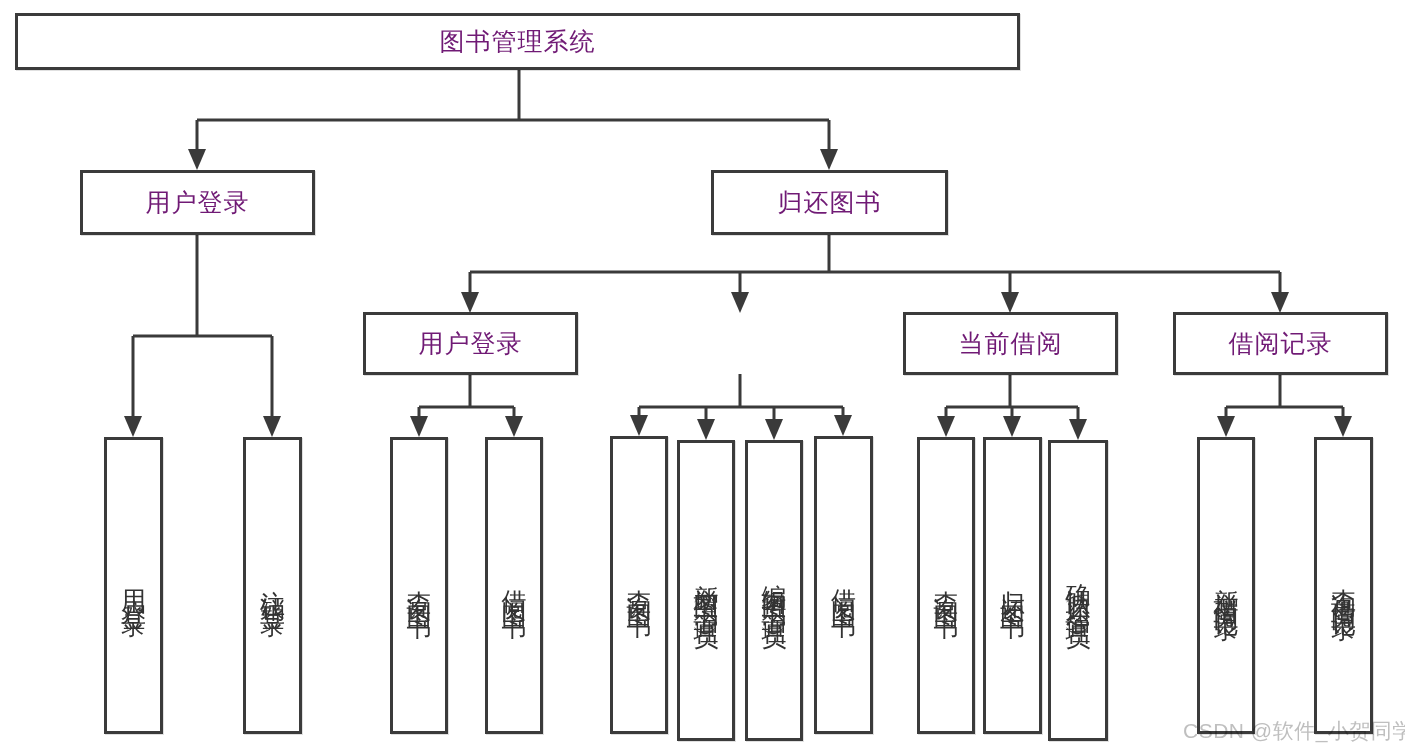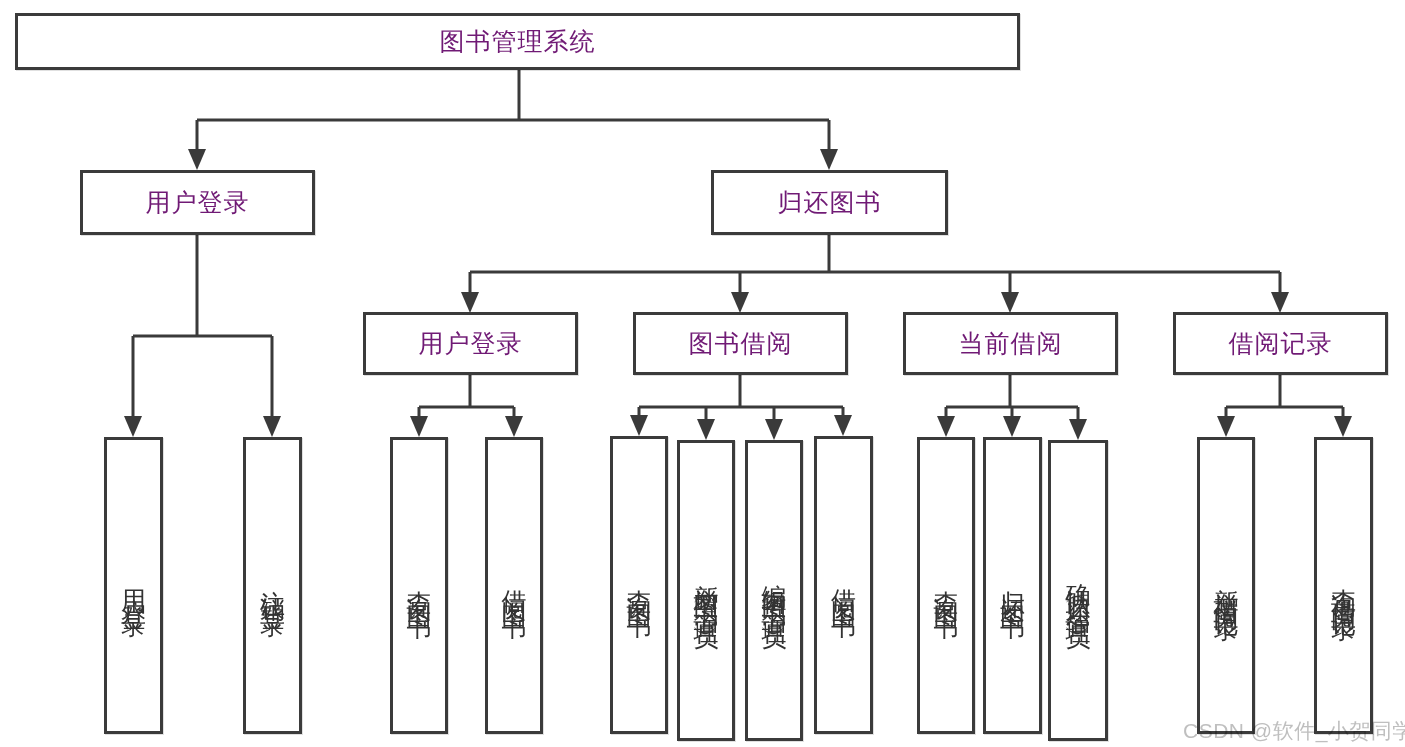--- a/index.html
+++ b/index.html
@@ -105,23 +105,20 @@
   <div class="box" style="left:80px;top:170px;width:235px;height:65px">
     <span class="hlabel">用户登录</span>
   </div>
   <div class="box" style="left:711px;top:170px;width:237px;height:65px">
     <span class="hlabel">归还图书</span>
   </div>
 
   <div class="box" style="left:363px;top:312px;width:215px;height:63px">
     <span class="hlabel">用户登录</span>
   </div>
-  <div class="box" style="left:633px;top:312px;width:215px;height:63px">
-    <span class="hlabel">图书借阅</span>
-  </div>
   <div class="box" style="left:903px;top:312px;width:215px;height:63px">
     <span class="hlabel">当前借阅</span>
   </div>
   <div class="box" style="left:1173px;top:312px;width:215px;height:63px">
     <span class="hlabel">借阅记录</span>
   </div>
 
   <div class="box" style="left:104px;top:437px;width:59px;height:297px">
     <span class="vlabel">用户登录</span>
   </div>

